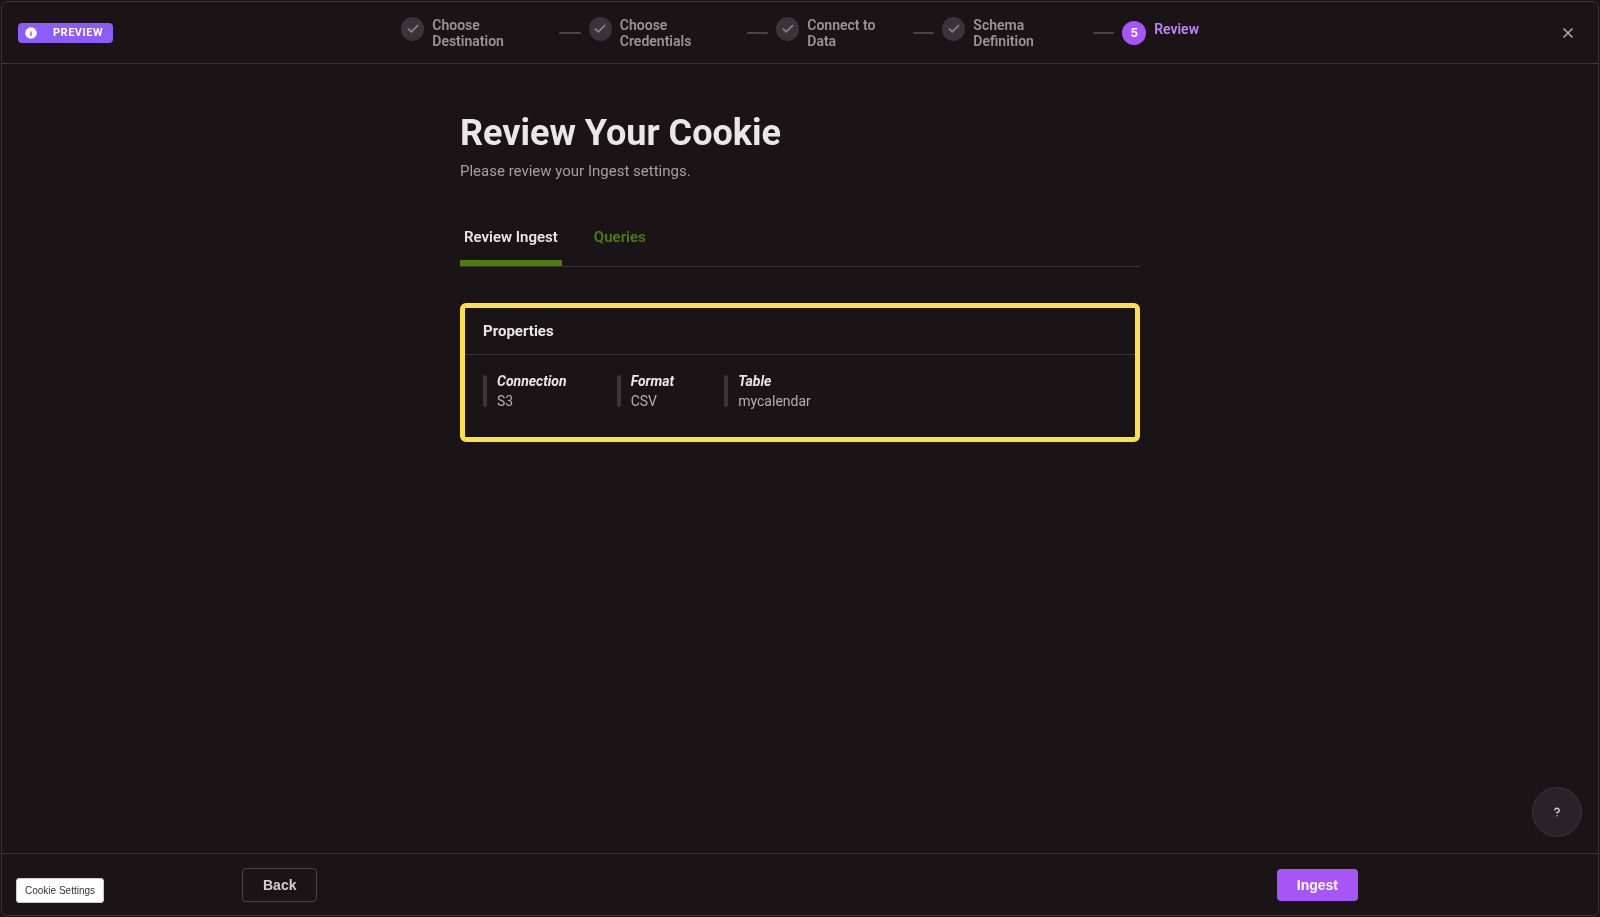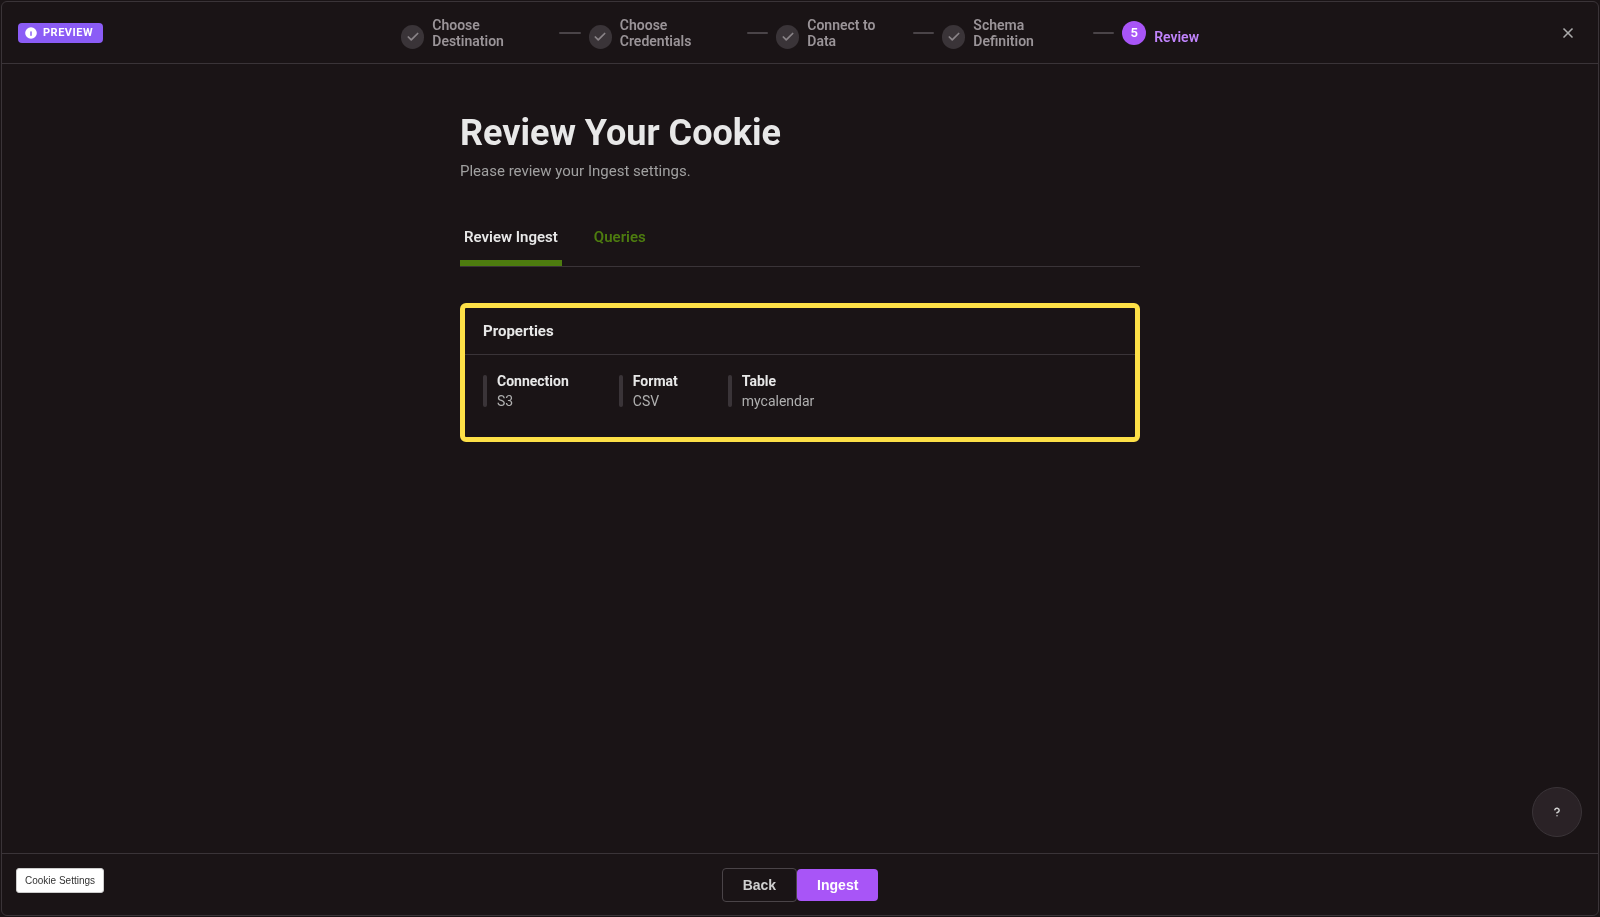--- a/index.html
+++ b/index.html
@@ -39,40 +39,40 @@
     .preview-badge {
       background: #8b5cf6;
       color: #fff;
       font-size: 11px;
       font-weight: 700;
       letter-spacing: 0.5px;
       padding: 3px 10px 3px 6px;
       border-radius: 4px;
       display: flex;
       align-items: center;
-      gap: 5px;
+      gap: 15px;
     }
     .preview-badge .info-icon {
       width: 14px;
       height: 14px;
       display: flex;
       align-items: center;
       justify-content: center;
     }
     .stepper {
       position: absolute;
       left: 50%;
       transform: translateX(-50%);
       display: flex;
       align-items: center;
       gap: 8px;
     }
     .step {
       display: flex;
-      align-items: flex-end;
+      align-items: flex-start;
       gap: 8px;
     }
     .step-circle {
       width: 24px;
       height: 24px;
       border-radius: 50%;
       display: flex;
       align-items: center;
       justify-content: center;
       font-size: 13px;
@@ -183,31 +183,32 @@
     }
     .prop-text {
       display: flex;
       flex-direction: column;
       gap: 4px;
     }
     .prop-label {
       font-size: 14px;
       font-weight: 700;
       color: #e8e8e8;
+      font-style: italic;
     }
     .prop-value {
       font-size: 14px;
       color: #b0b0b0;
     }
     .footer {
       height: 62px;
       border-top: 1px solid #3a3438;
       display: flex;
       align-items: center;
-      justify-content: center;
+      justify-content: space-between;
       padding: 0 240px;
     }
     .btn {
       padding: 8px 20px;
       border-radius: 4px;
       font-size: 14px;
       font-weight: 600;
       cursor: pointer;
       border: none;
     }
@@ -216,21 +217,21 @@
       border: 1px solid #4a4448;
       color: #d0d0d0;
     }
     .btn-primary {
       background: #a855f7;
       color: #fff;
     }
     .cookie-settings {
       position: absolute;
       left: 16px;
-      bottom: 24px;
+      bottom: 14px;
       background: #fff;
       color: #333;
       font-size: 10px;
       padding: 6px 8px;
       border-radius: 3px;
       border: 1px solid #ccc;
       cursor: pointer;
     }
     .help-fab {
       position: absolute;

